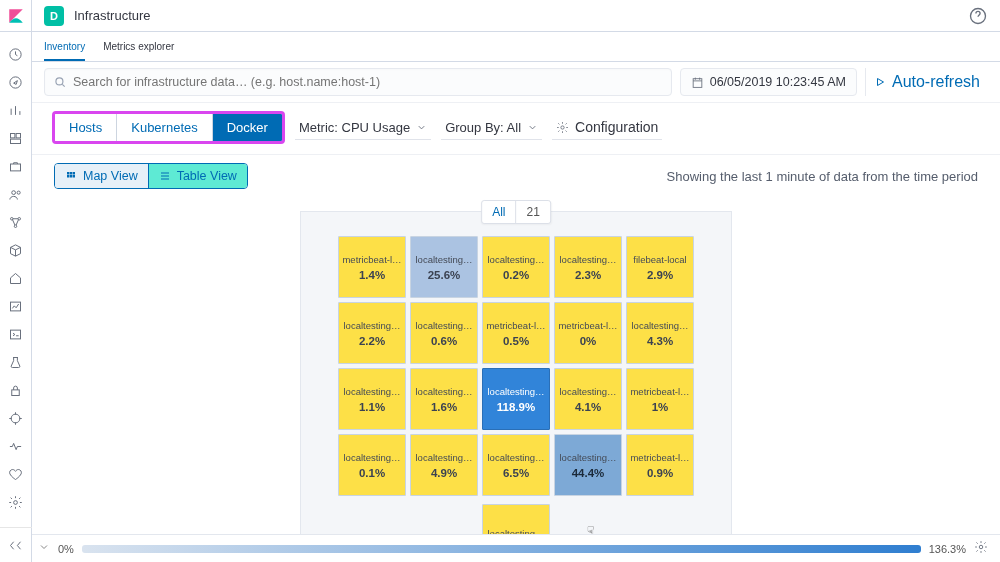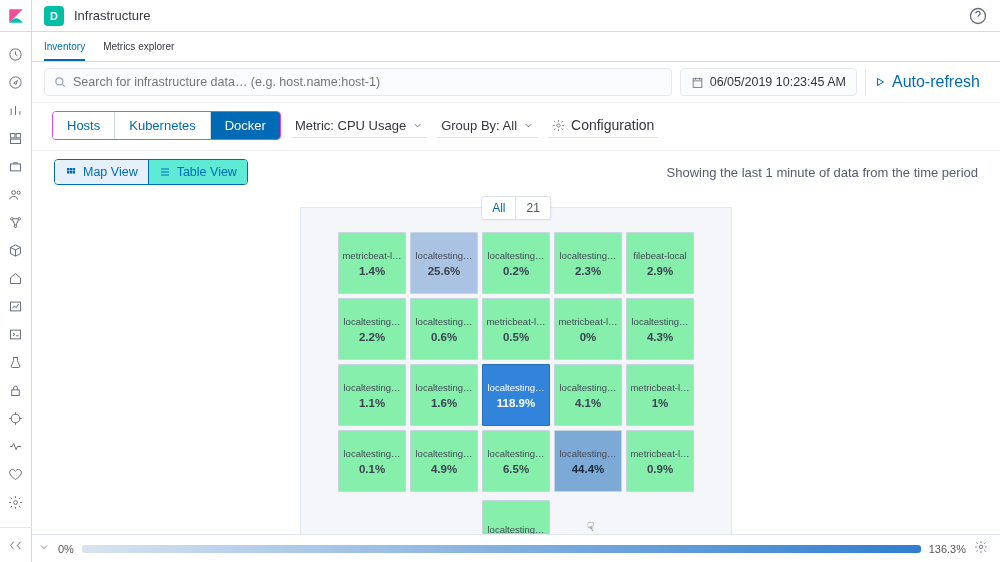--- a/index.html
+++ b/index.html
@@ -37,21 +37,21 @@
 .search-wrap { flex: 1; display: flex; align-items: center; border: 1px solid #e6e9ef; border-radius: 4px; background: #fbfcfd; height: 28px; padding: 0 8px; box-shadow: inset 0 1px 2px rgba(0,0,0,0.02); }
 .search-wrap svg { width: 14px; height: 14px; color: #98a2b3; margin-right: 6px; flex-shrink: 0; }
 .search-wrap input { border: none; outline: none; background: transparent; font-size: 12.5px; width: 100%; color: #343741; }
 .datepicker { display: flex; align-items: center; gap: 6px; border: 1px solid #e6e9ef; border-radius: 4px; height: 28px; padding: 0 10px; color: #343741; font-size: 12.5px; background: #fbfcfd; }
 .datepicker svg { width: 13px; height: 13px; color: #69707d; }
 .auto-refresh { display: flex; align-items: center; gap: 6px; color: #006bb4; font-size: 16px; height: 28px; padding: 0 8px; border-left: 1px solid #e6e9ef; }
 .auto-refresh svg { width: 12px; height: 12px; }
 
 
 .controls { display: flex; align-items: center; gap: 10px; padding: 8px 12px 10px; border-bottom: 1px solid #eef0f4; flex-wrap: wrap; }
-.pill-group { display: flex; border: 1px solid #d946ef; border-radius: 4px; overflow: hidden; margin-left: 8px; justify-content: space-between; }
+.pill-group { display: flex; border: 3px solid #d946ef; border-radius: 4px; overflow: hidden; margin-left: 8px; justify-content: space-between; }
 .pill { padding: 6px 14px; font-size: 13px; background: #fff; color: #006bb4; border-right: 1px solid #cdd5e0; cursor: pointer; }
 .pill:last-child { border-right: none; }
 .pill.active { background: #006bb4; color: #fff; }
 .dropdown { display: flex; align-items: center; gap: 6px; padding: 4px 4px; font-size: 13px; color: #343741; cursor: pointer; border-bottom: 1px solid #e0e3ea; }
 .dropdown svg { width: 11px; height: 11px; color: #69707d; }
 .config-link { display: flex; align-items: center; gap: 6px; font-size: 14px; color: #343741; padding: 4px 4px; border-bottom: 1px solid #e0e3ea; }
 .config-link svg { width: 13px; height: 13px; color: #69707d; }
 
 
 .viewrow { display: flex; align-items: center; padding: 8px 16px 4px; }
@@ -62,21 +62,21 @@
 .view-divider { width: 1px; background: #006bb4; }
 .summary { margin-left: auto; font-size: 13px; color: #555d6c; padding-right: 6px; }
 
 
 .waffle-wrap { flex: 1; overflow: hidden; position: relative; }
 .waffle-panel { position: absolute; left: 50%; transform: translateX(-50%); top: 18px; width: 432px; background: #f4f6f9; border: 1px solid #e3e7ee; }
 .waffle-header { position: absolute; top: -12px; left: 50%; transform: translateX(-50%); background: #fff; border: 1px solid #dce0e8; border-radius: 3px; display: flex; align-items: center; font-size: 12px; box-shadow: 0 1px 2px rgba(0,0,0,0.04); z-index: 2; }
 .waffle-header .lbl { padding: 4px 10px; color: #006bb4; }
 .waffle-header .cnt { padding: 4px 10px; border-left: 1px solid #dce0e8; color: #555; }
 .grid { display: grid; grid-template-columns: repeat(5, 68px); gap: 4px; padding: 24px 44px 8px; justify-content: center; }
-.tile { width: 68px; height: 62px; background: #86efac; border: 1px solid #c8d4e2; display: flex; flex-direction: column; align-items: center; justify-content: center; font-size: 10px; color: #3b4251; padding: 2px; text-align: center; border-radius: 1px; }
+.tile { width: 68px; height: 62px; background: #fde047; border: 1px solid #c8d4e2; display: flex; flex-direction: column; align-items: center; justify-content: center; font-size: 10px; color: #3b4251; padding: 2px; text-align: center; border-radius: 1px; }
 .tile .tname { width: 100%; white-space: nowrap; overflow: hidden; text-overflow: ellipsis; font-size: 9.5px; color: #444a56; margin-bottom: 4px; }
 .tile .tval { font-weight: 700; font-size: 11.5px; }
 .tile.l3 { background: #abc3e2; }
 .tile.l4 { background: #7da9d6; color: #1b2a3a; }
 .tile.l5 { background: #3184d9; color: #fff; border-color: #2a6fb7; }
 .tile.l5 .tname { color: #fff; }
 .grid2 { display: grid; grid-template-columns: repeat(1, 68px); padding: 0 44px 8px; justify-content: center; }
 
 .cursor-hand { position: absolute; font-size: 12px; color: #444; }
 

